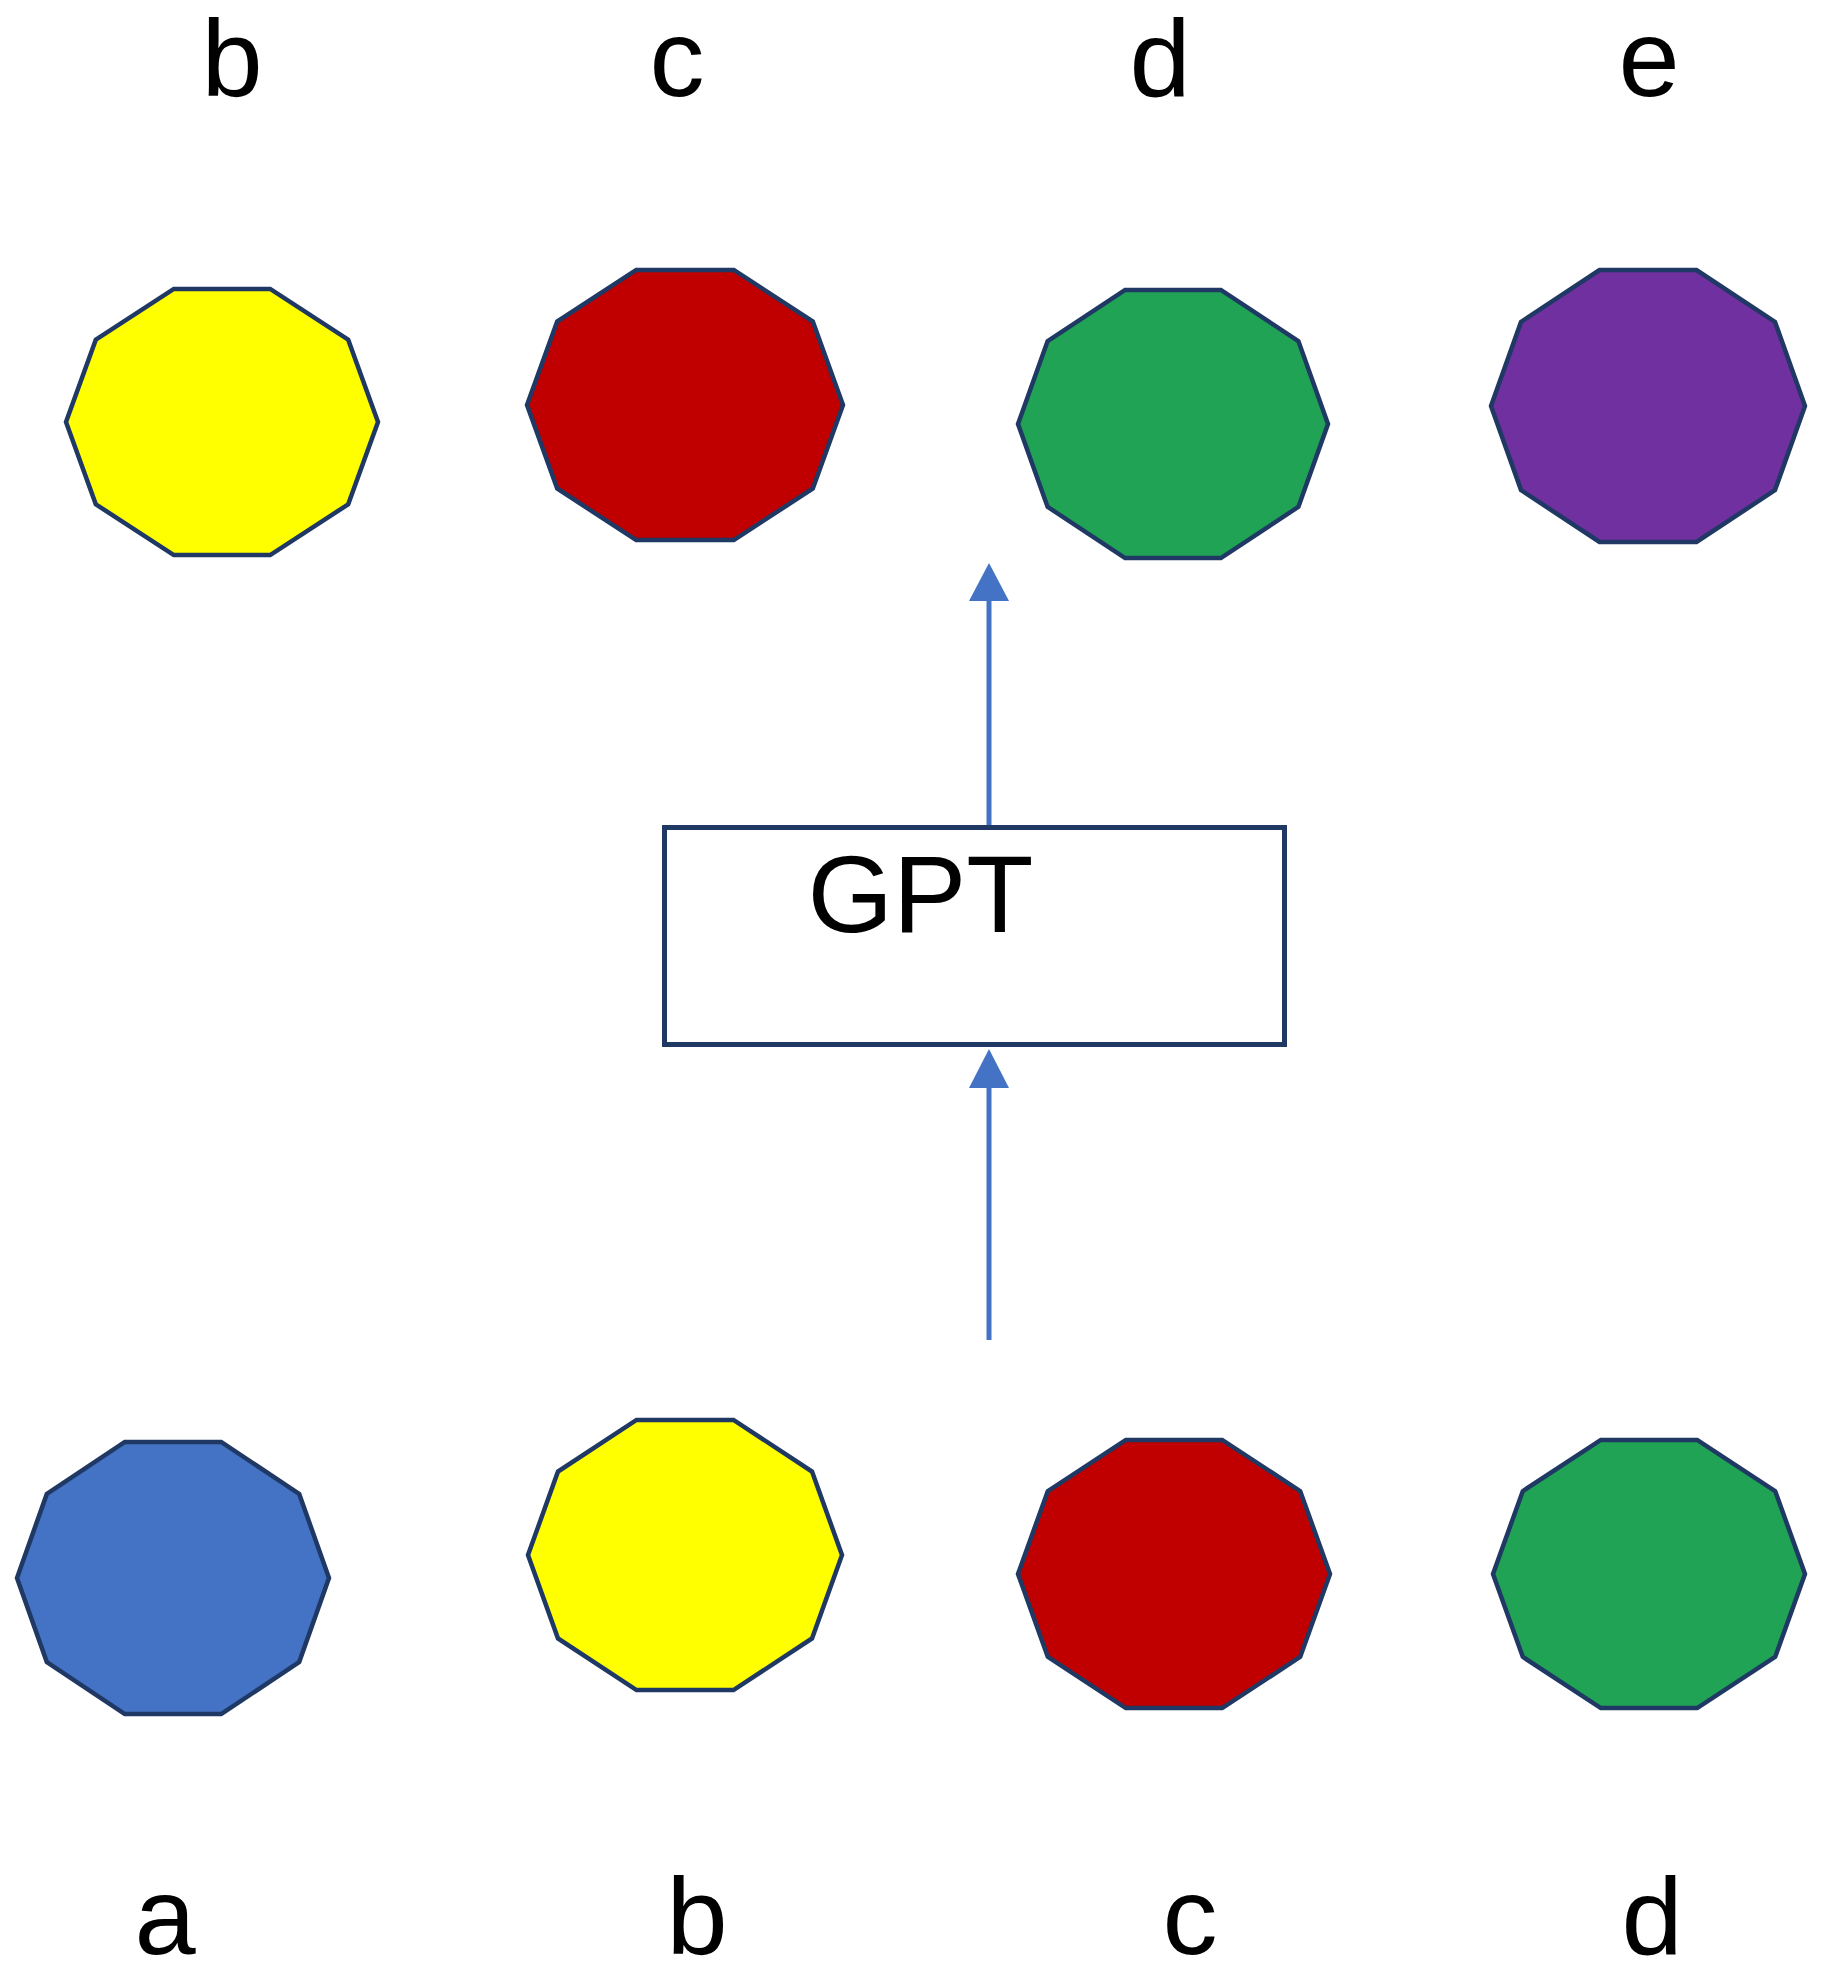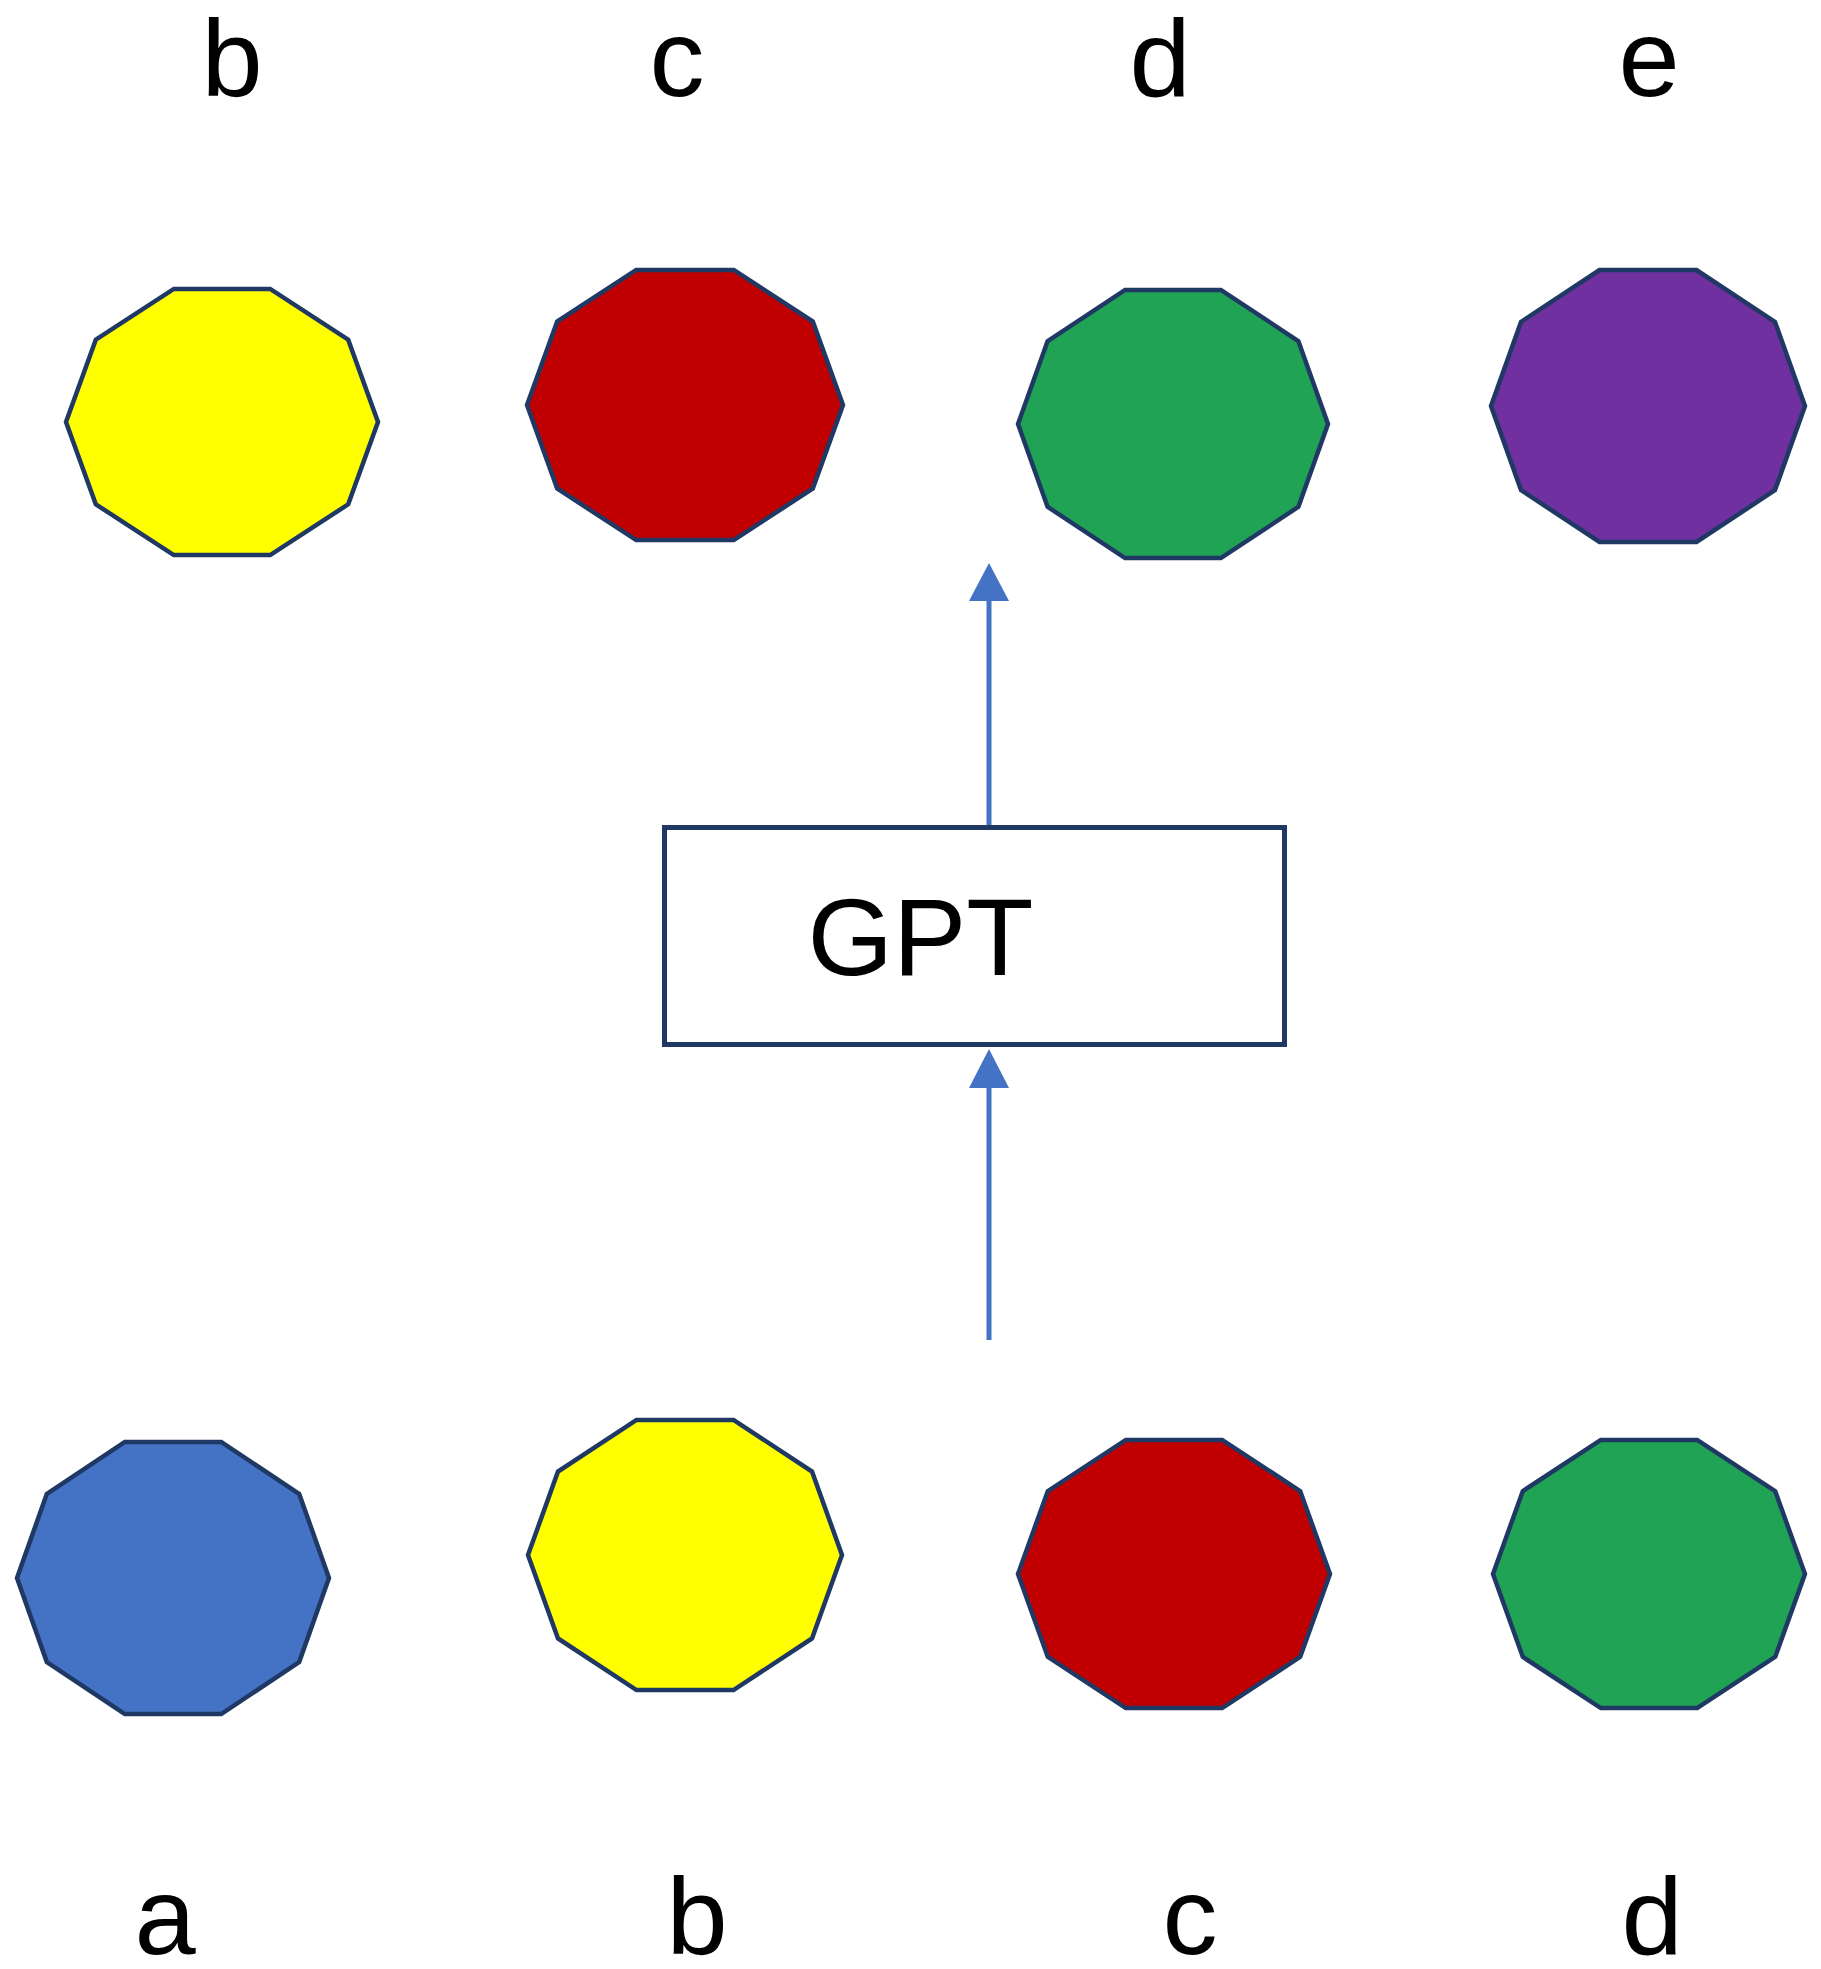--- a/index.html
+++ b/index.html
@@ -46,21 +46,21 @@
   .gpt-box {
     position: absolute;
     left: 662px;
     top: 825px;
     width: 625px;
     height: 222px;
     box-sizing: border-box;
     border: 5px solid var(--outline, #1F3864);
     background: var(--box-fill, #ffffff);
     display: flex;
-    align-items: center;
+    align-items: flex-start;
     justify-content: center;
   }
   .gpt-label {
     font-size: 110px;
     color: var(--ink, #000000);
     transform: translateX(-54px);
     white-space: nowrap;
   }
 </style>
 </head>

